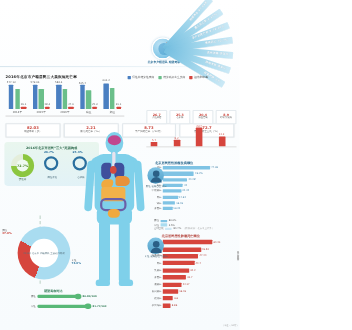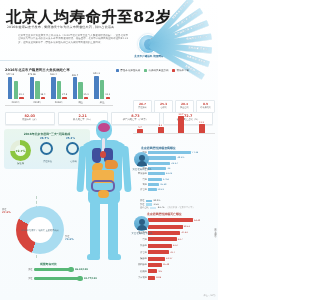--- a/index.html
+++ b/index.html
@@ -252,25 +252,20 @@
   .l-val { font-size:2.3px; color:#2f7a55; padding-left:4px; white-space:nowrap;
            font-weight:bold; }
   .vdash { position:absolute; left:36px; top:196px; width:0.5px; height:62px;
            border-left:0.5px dashed #bfd4c8; }
 </style>
 </head>
 <body>
 
 <div id="page">
 
-  <div class="hdr">
-    <div class="title">北京人均寿命升至82岁</div>
-    <div class="subtitle">2016年健康白皮书发布，慢病连续十年为北京市民首位死因，肺癌占比最高</div>
-    <div class="lead">北京市卫生和计划生育委员会日前发布《2016年度北京市卫生与人群健康状况报告》，这是北京市连续第九年以白皮书的形式发布本市居民健康状况。报告显示，北京市户籍居民期望寿命达到82.03岁，达到发达国家水平，慢性非传染性疾病已成为威胁市民健康的主要因素。</div>
-  </div>
   <div class="rule"></div>
 
   <div class="fanwrap">
     <div class="globe">
       <span class="globedot"></span>
     </div>
     <div class="globe-cap">北京市户籍居民
 期望寿命</div>
     <div class="ray" style="transform:rotate(-48deg)">
         <span>期望寿命 82.03岁</span>

